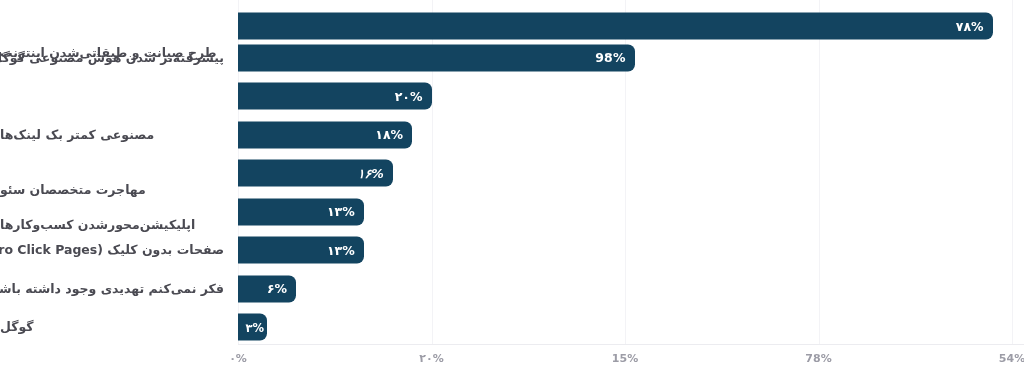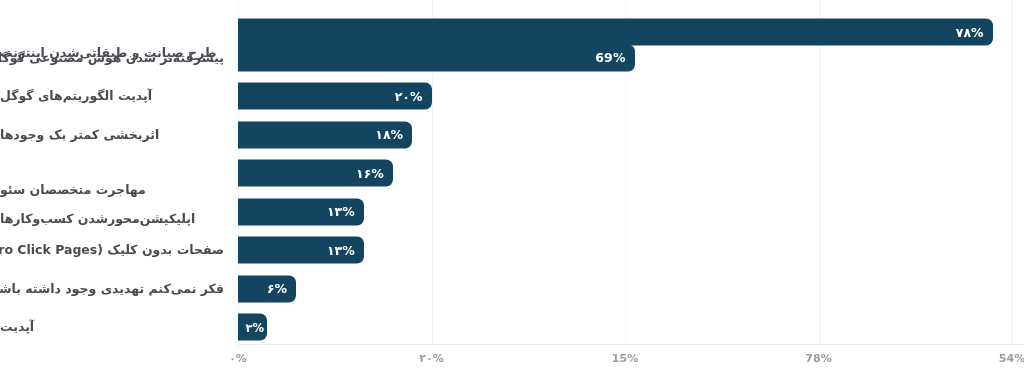--- a/index.html
+++ b/index.html
@@ -112,48 +112,47 @@
   }
 </style>
 </head>
 <body>
 
 <div id="chart-root">
 
   <div class="labels-col" id="labels-col">
       <div class="cat-label" style="top: 19px; margin-top: 34px;">طرح صیانت و طبقاتی‌شدن اینترنت</div>
       <div class="cat-label" style="top: 57.5px;">پیشرفته‌تر شدن هوش مصنوعی گوگل</div>
-      <div class="cat-label" style="top: 96px;">آپدیت الگوریتم‌های گوگل</div>
-      <div class="cat-label" style="top: 134.5px;">اثربخشی کمتر بک وجود‌ها</div>
+      <div class="cat-label" style="top: 134.5px;">مصنوعی کمتر بک لینک‌ها</div>
       <div class="cat-label" style="top: 190px; padding-left: 24px;">مهاجرت متخصصان سئو</div>
-      <div class="cat-label" style="top: 219px; margin-left: 6px;">اپلیکیشن‌محورشدن کسب‌وکارها</div>
+      <div class="cat-label" style="top: 225px; margin-left: 6px;">اپلیکیشن‌محورشدن کسب‌وکارها</div>
       <div class="cat-label" style="top: 250px;">صفحات بدون کلیک (Zero Click Pages)</div>
       <div class="cat-label" style="top: 288.5px;">فکر نمی‌کنم تهدیدی وجود داشته باشد</div>
-      <div class="cat-label" style="top: 327px;">آپدیت</div>
+      <div class="cat-label" style="top: 327px;">گوگل</div>
     </div>
 
   <div class="plot" id="plot">
       <div class="gridline" style="left: 0px;"></div>
       <div class="gridline" style="left: 193.5px;"></div>
       <div class="gridline" style="left: 387px;"></div>
       <div class="gridline" style="left: 580.5px;"></div>
       <div class="gridline" style="left: 774px;"></div>
-      <div class="bar" title="طرح صیانت و طبقاتی‌شدن اینترنت" style="width: 754.65px; top: 32px;">
+      <div class="bar" title="طرح صیانت و طبقاتی‌شدن اینترنت" style="width: 754.65px; top: 26px;">
         <span class="bar-value">۷۸%</span>
       </div>
       <div class="bar" title="پیشرفته‌تر شدن هوش مصنوعی گوگل" style="width: 396.675px; top: 57.5px;">
-        <span class="bar-value">69%</span>
+        <span class="bar-value">98%</span>
       </div>
       <div class="bar" title="آپدیت الگوریتم‌های گوگل" style="width: 193.5px; top: 96px;">
         <span class="bar-value">۲۰%</span>
       </div>
       <div class="bar" title="اثربخشی کمتر بک لینک‌ها" style="width: 174.15px; top: 134.5px;">
         <span class="bar-value">۱۸%</span>
       </div>
-      <div class="bar" title="مهاجرت متخصصان سئو" style="width: 154.8px; top: 173px;">
+      <div class="bar" title="مهاجرت متخصصان سئو" style="width: 154.8px; top: 173px; font-style: italic;">
         <span class="bar-value">۱۶%</span>
       </div>
       <div class="bar" title="اپلیکیشن‌محورشدن کسب‌وکارها" style="width: 125.775px; top: 211.5px;">
         <span class="bar-value">۱۳%</span>
       </div>
       <div class="bar" title="صفحات بدون کلیک (Zero Click Pages)" style="width: 125.775px; top: 250px;">
         <span class="bar-value">۱۳%</span>
       </div>
       <div class="bar" title="فکر نمی‌کنم تهدیدی وجود داشته باشد" style="width: 58.05px; top: 288.5px;">
         <span class="bar-value">۶%</span>

